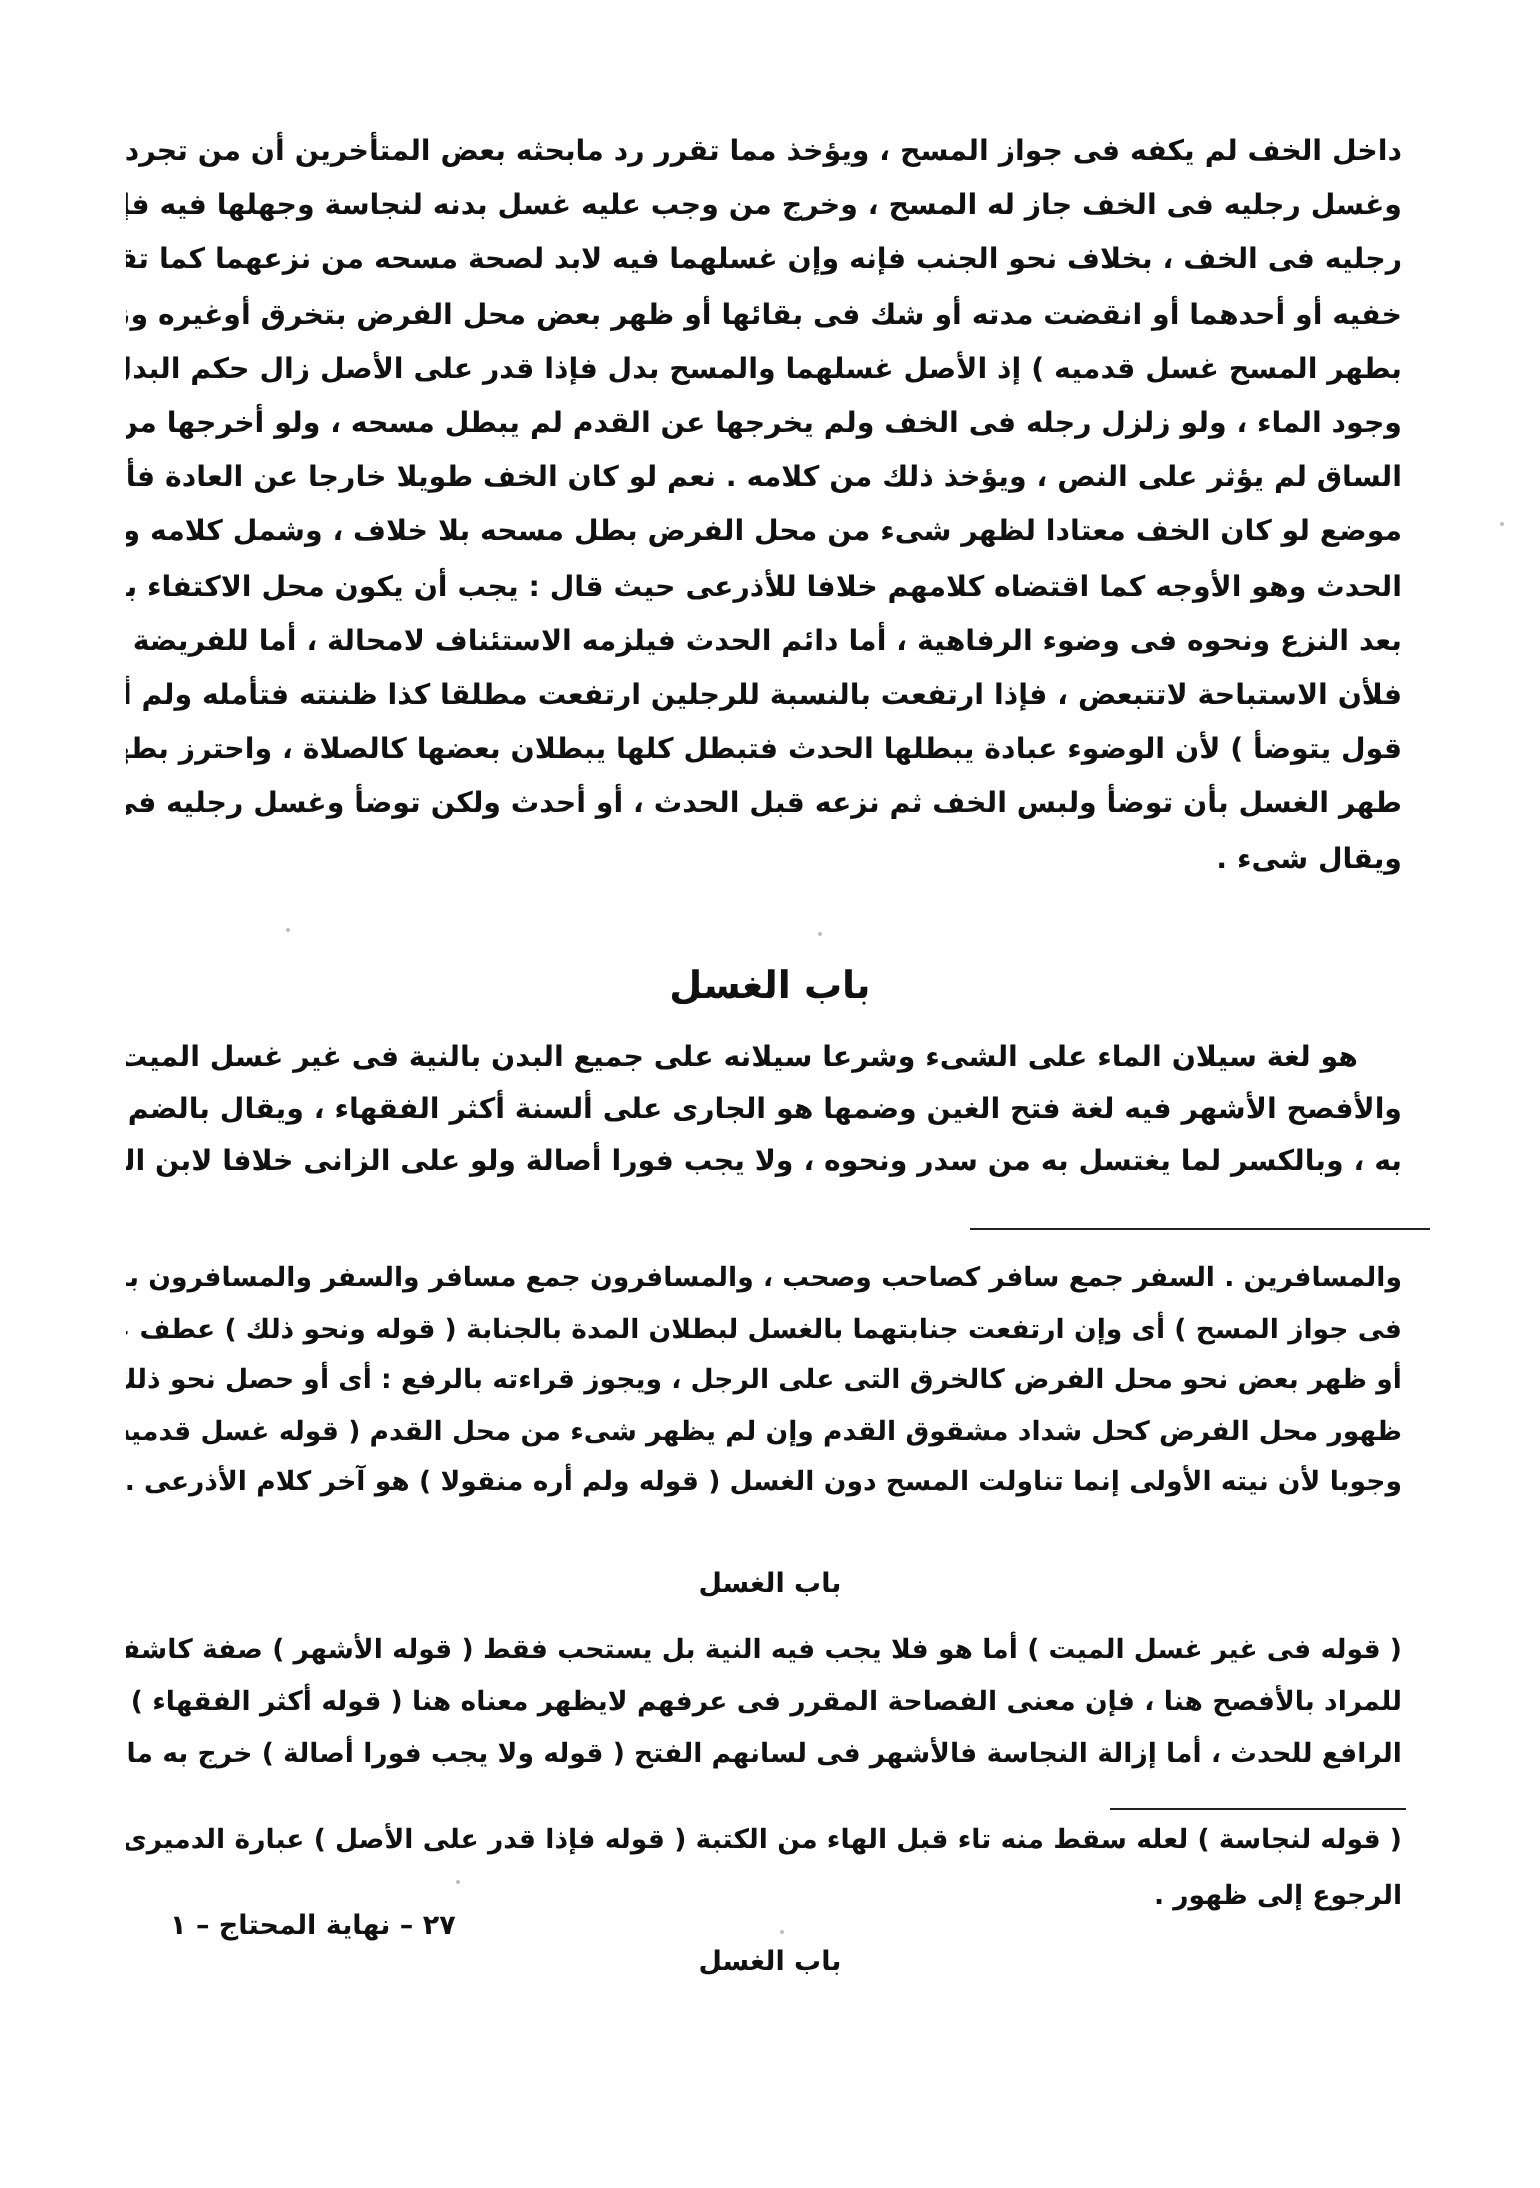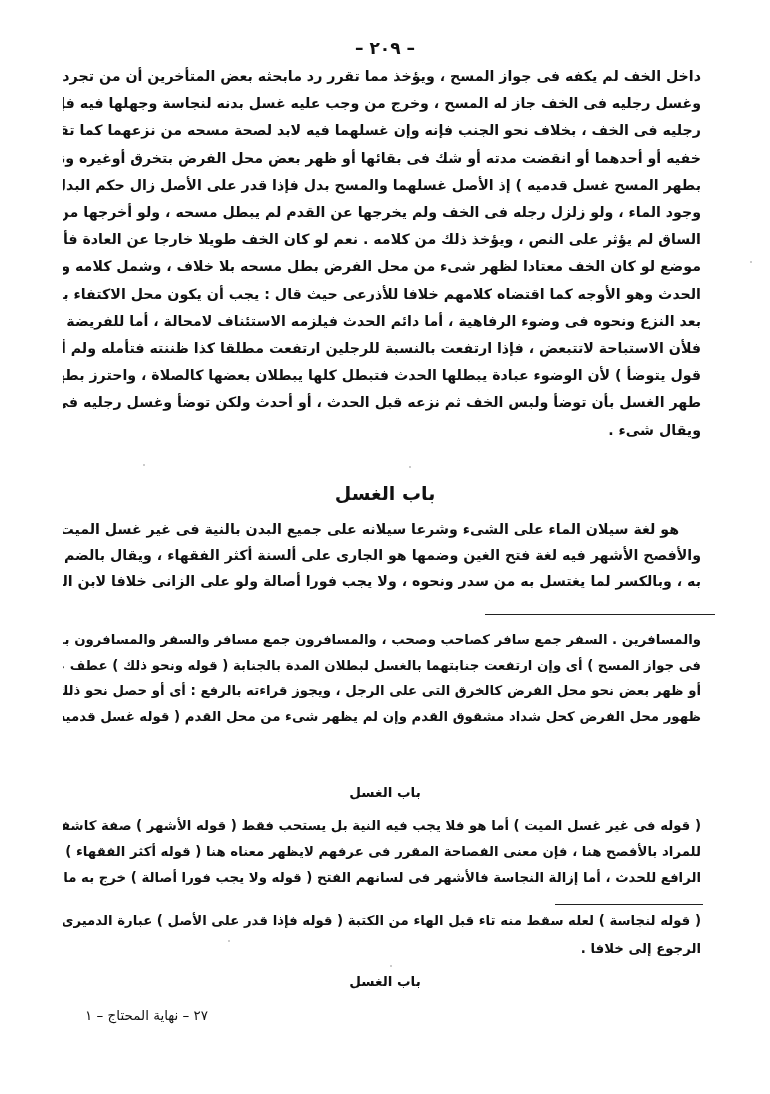--- a/index.html
+++ b/index.html
@@ -102,40 +102,39 @@
     }
     .notes2-text .line.indent { padding-right: 0px; }
     .notes3-text {
       top: 907px;
       font-size: 13.3px;
       line-height: 28px;
     }
     .sub-heading-2 { top: 973px; }
     .footer-signature {
       position: absolute;
-      top: 1007px;
+      top: 955px;
       left: 85px;
       font-size: 13.5px;
-      font-weight: normal;
+      font-weight: bold;
       direction: rtl;
       white-space: nowrap;
     }
     .speck {
       position: absolute;
       width: 2px; height: 2px;
       background: #bbbbbb;
       border-radius: 1px;
     }
   </style>
 </head>
 <body>
 
 <div class="page">
 
-  <div class="page-number">– ٢٠٩ –</div>
 
   <div class="block main-text">
     <span class="line">داخل الخف لم يكفه فى جواز المسح ، ويؤخذ مما تقرر رد مابحثه بعض المتأخرين أن من تجردت جنابته عن الحدث</span>
     <span class="line">وغسل رجليه فى الخف جاز له المسح ، وخرج من وجب عليه غسل بدنه لنجاسة وجهلها فيه فإنه يكفيه غسل</span>
     <span class="line">رجليه فى الخف ، بخلاف نحو الجنب فإنه وإن غسلهما فيه لابد لصحة مسحه من نزعهما كما تقدم ( ومن نزع )</span>
     <span class="line">خفيه أو أحدهما أو انقضت مدته أو شك فى بقائها أو ظهر بعض محل الفرض بتخرق أوغيره ونحو ذلك ( وهو</span>
     <span class="line">بطهر المسح غسل قدميه ) إذ الأصل غسلهما والمسح بدل فإذا قدر على الأصل زال حكم البدل كالتيمم بعد</span>
     <span class="line">وجود الماء ، ولو زلزل رجله فى الخف ولم يخرجها عن القدم لم يبطل مسحه ، ولو أخرجها من قدم الخف إلى</span>
     <span class="line">الساق لم يؤثر على النص ، ويؤخذ ذلك من كلامه . نعم لو كان الخف طويلا خارجا عن العادة فأخرج رجله إلى</span>
     <span class="line">موضع لو كان الخف معتادا لظهر شىء من محل الفرض بطل مسحه بلا خلاف ، وشمل كلامه وضوء دائم</span>
@@ -155,35 +154,36 @@
     <span class="line last">به ، وبالكسر لما يغتسل به من سدر ونحوه ، ولا يجب فورا أصالة ولو على الزانى خلافا لابن العماد ،</span>
   </div>
 
   <div class="rule rule-1"></div>
 
   <div class="block notes-text">
     <span class="line">والمسافرين . السفر جمع سافر كصاحب وصحب ، والمسافرون جمع مسافر والسفر والمسافرون بمعنى ( قوله لم يكفه</span>
     <span class="line">فى جواز المسح ) أى وإن ارتفعت جنابتهما بالغسل لبطلان المدة بالجنابة ( قوله ونحو ذلك ) عطف على محل : أى</span>
     <span class="line">أو ظهر بعض نحو محل الفرض كالخرق التى على الرجل ، ويجوز قراءته بالرفع : أى أو حصل نحو ذلك : أو نحو</span>
     <span class="line">ظهور محل الفرض كحل شداد مشقوق القدم وإن لم يظهر شىء من محل القدم ( قوله غسل قدميه ) أى بنية جديدة</span>
+    <span class="line last">وجوبا لأن نيته الأولى إنما تناولت المسح دون الغسل ( قوله ولم أره منقولا ) هو آخر كلام الأذرعى .</span>
   </div>
 
   <div class="sub-heading sub-heading-1">باب الغسل</div>
 
   <div class="block notes2-text">
     <span class="line indent">( قوله فى غير غسل الميت ) أما هو فلا يجب فيه النية بل يستحب فقط ( قوله الأشهر ) صفة كاشفة مبينة</span>
     <span class="line">للمراد بالأفصح هنا ، فإن معنى الفصاحة المقرر فى عرفهم لايظهر معناه هنا ( قوله أكثر الفقهاء ) أى فى الفعل</span>
     <span class="line">الرافع للحدث ، أما إزالة النجاسة فالأشهر فى لسانهم الفتح ( قوله ولا يجب فورا أصالة ) خرج به مالو ضاق وقت</span>
   </div>
 
   <div class="rule rule-2"></div>
 
   <div class="block notes3-text">
     <span class="line">( قوله لنجاسة ) لعله سقط منه تاء قبل الهاء من الكتبة ( قوله فإذا قدر على الأصل ) عبارة الدميرى فإذا زال وجب</span>
-    <span class="line last">الرجوع إلى خلافا .</span>
+    <span class="line last">الرجوع إلى ظهور .</span>
   </div>
 
   <div class="sub-heading sub-heading-2">باب الغسل</div>
 
   <div class="footer-signature">٢٧ – نهاية المحتاج – ١</div>
 
   <div class="speck" style="left:750px; top:261px;"></div>
   <div class="speck" style="left:143px; top:464px;"></div>
   <div class="speck" style="left:409px; top:466px;"></div>
   <div class="speck" style="left:390px; top:965px;"></div>

